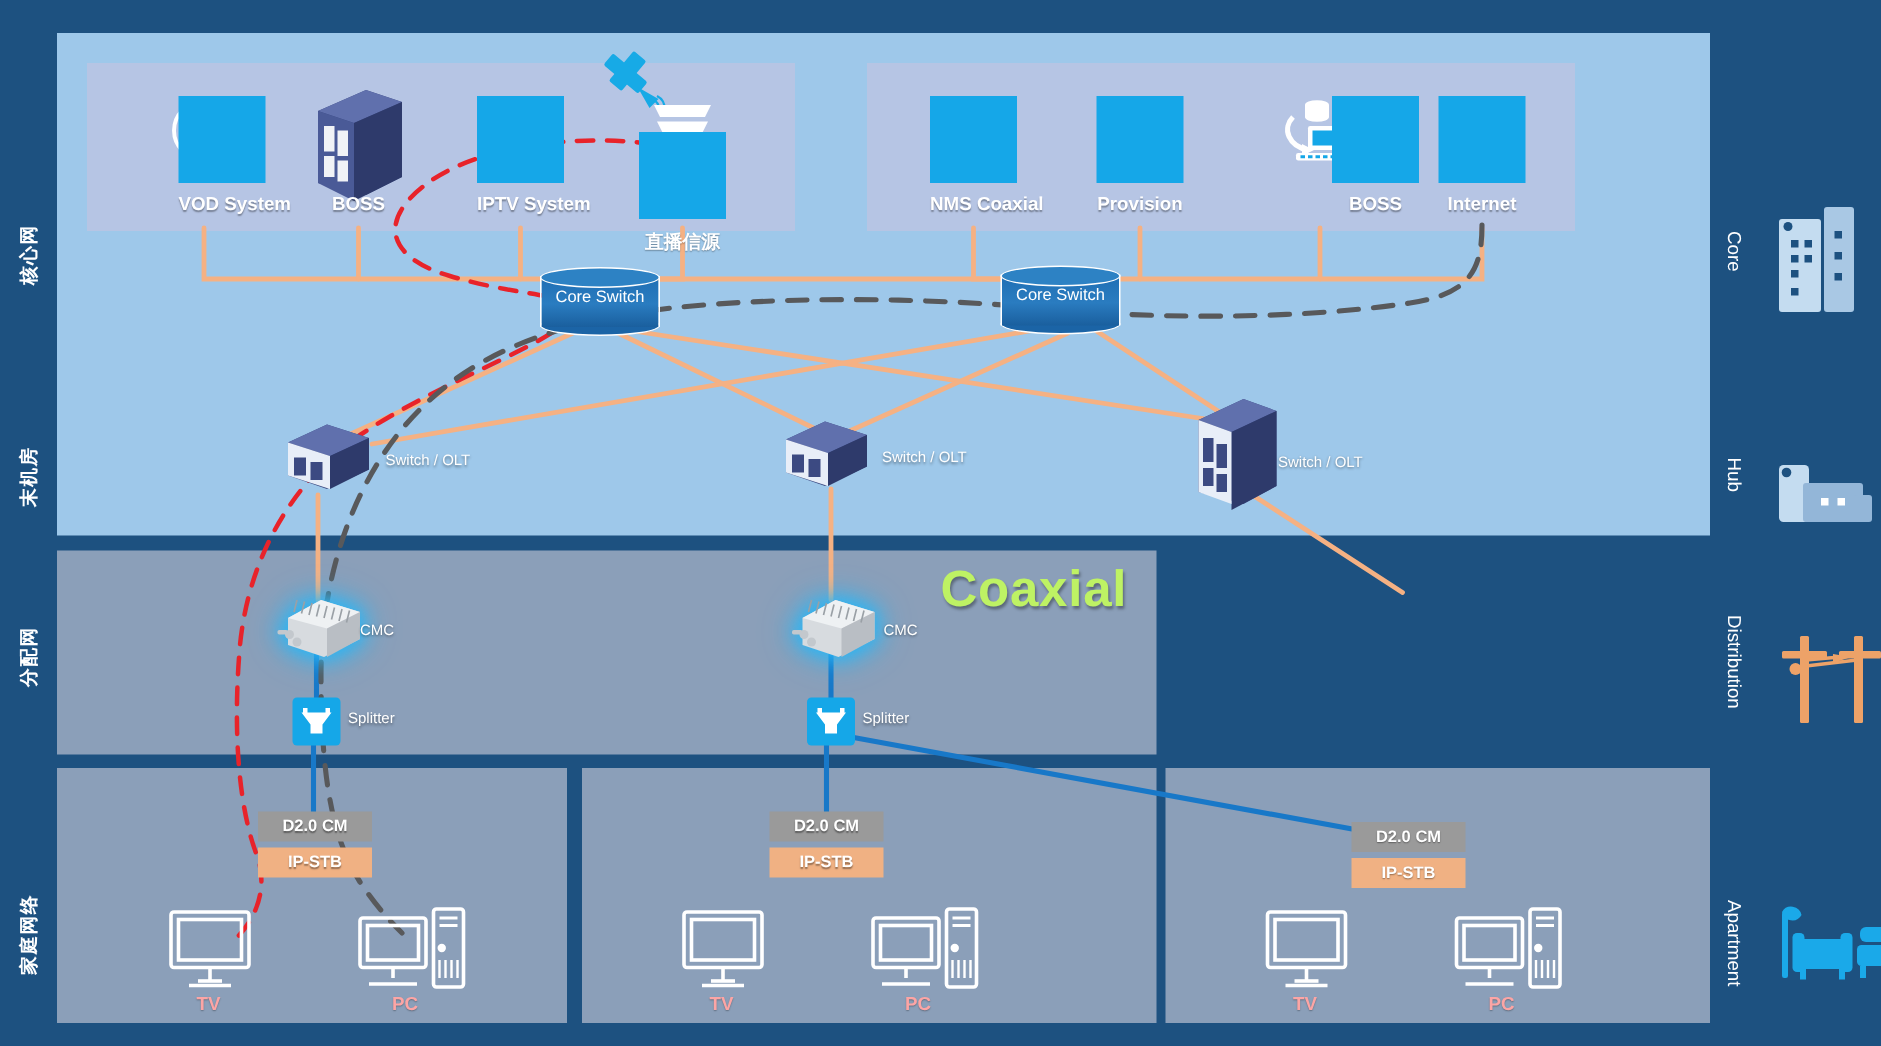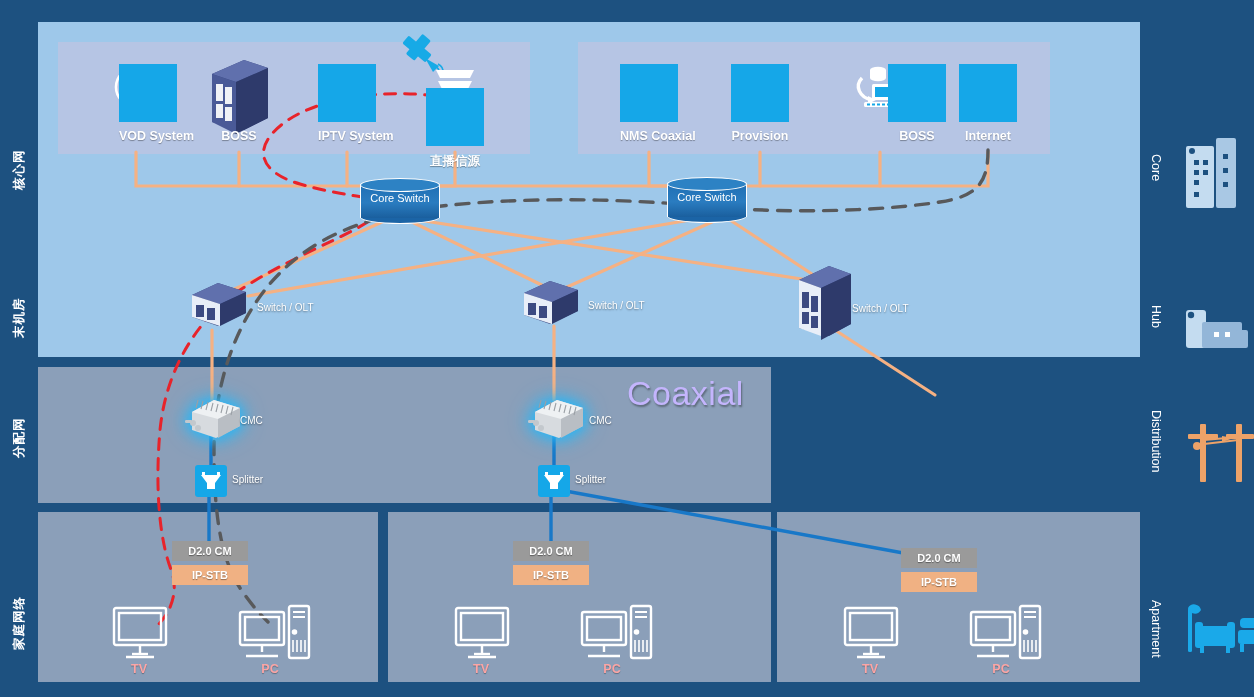--- a/index.html
+++ b/index.html
@@ -68,21 +68,21 @@
   .chip-cm{background:#9a9a9a;}
   .chip-stb{background:#f0b183;}
 
   
   .rail{position:absolute;color:#fff;font-size:12.5px;white-space:nowrap;}
   .rail-cn{font-weight:bold;letter-spacing:1px;}
   .rail-l{transform:rotate(-90deg);transform-origin:left top;}
   .rail-r{transform:rotate(90deg);transform-origin:left top;}
 
   .coaxial{
-    position:absolute;color:#c4b5fd;font-size:34px;font-weight:normal;
+    position:absolute;color:#bef264;font-size:34px;font-weight:bold;
     letter-spacing:.5px;text-shadow:1px 2px 2px rgba(0,0,0,.35);
   }
   .tvpc-label{
     position:absolute;color:#fca5a5;font-size:12.5px;font-weight:bold;
     text-align:center;text-shadow:0 1px 1px rgba(0,0,0,.3);
   }
   .glow{filter:drop-shadow(0 0 6px #29b6f6) drop-shadow(0 0 10px #29b6f6);}
 </style>
 </head>
 <body>

